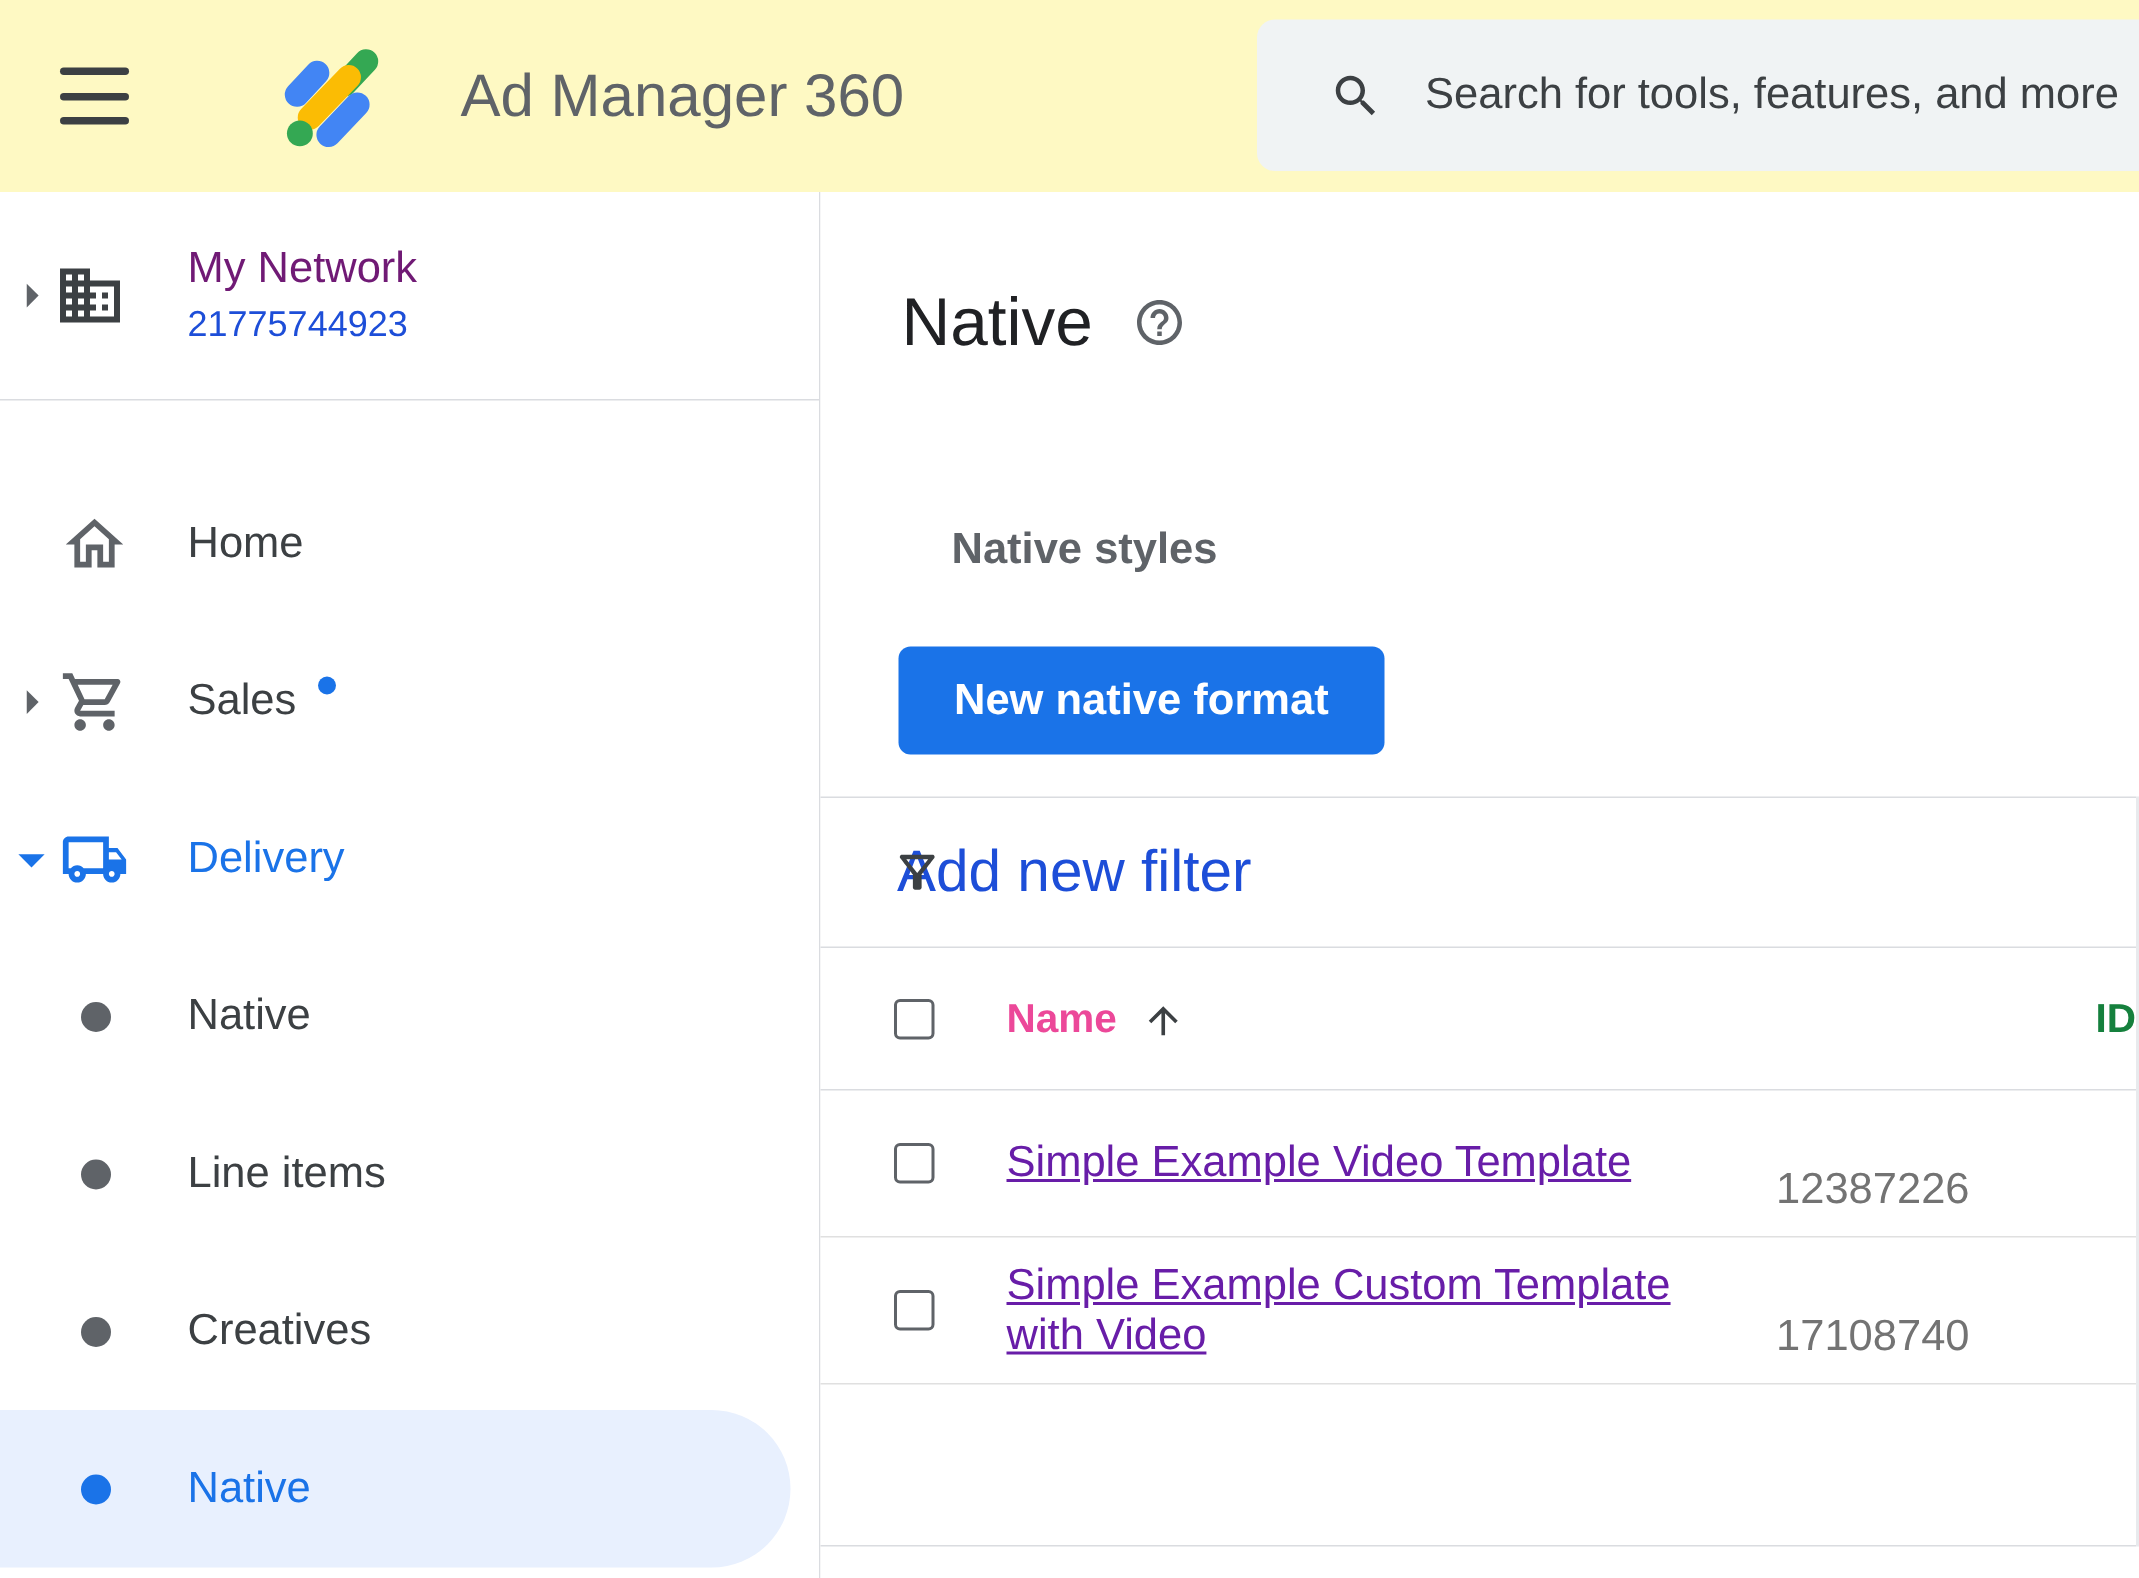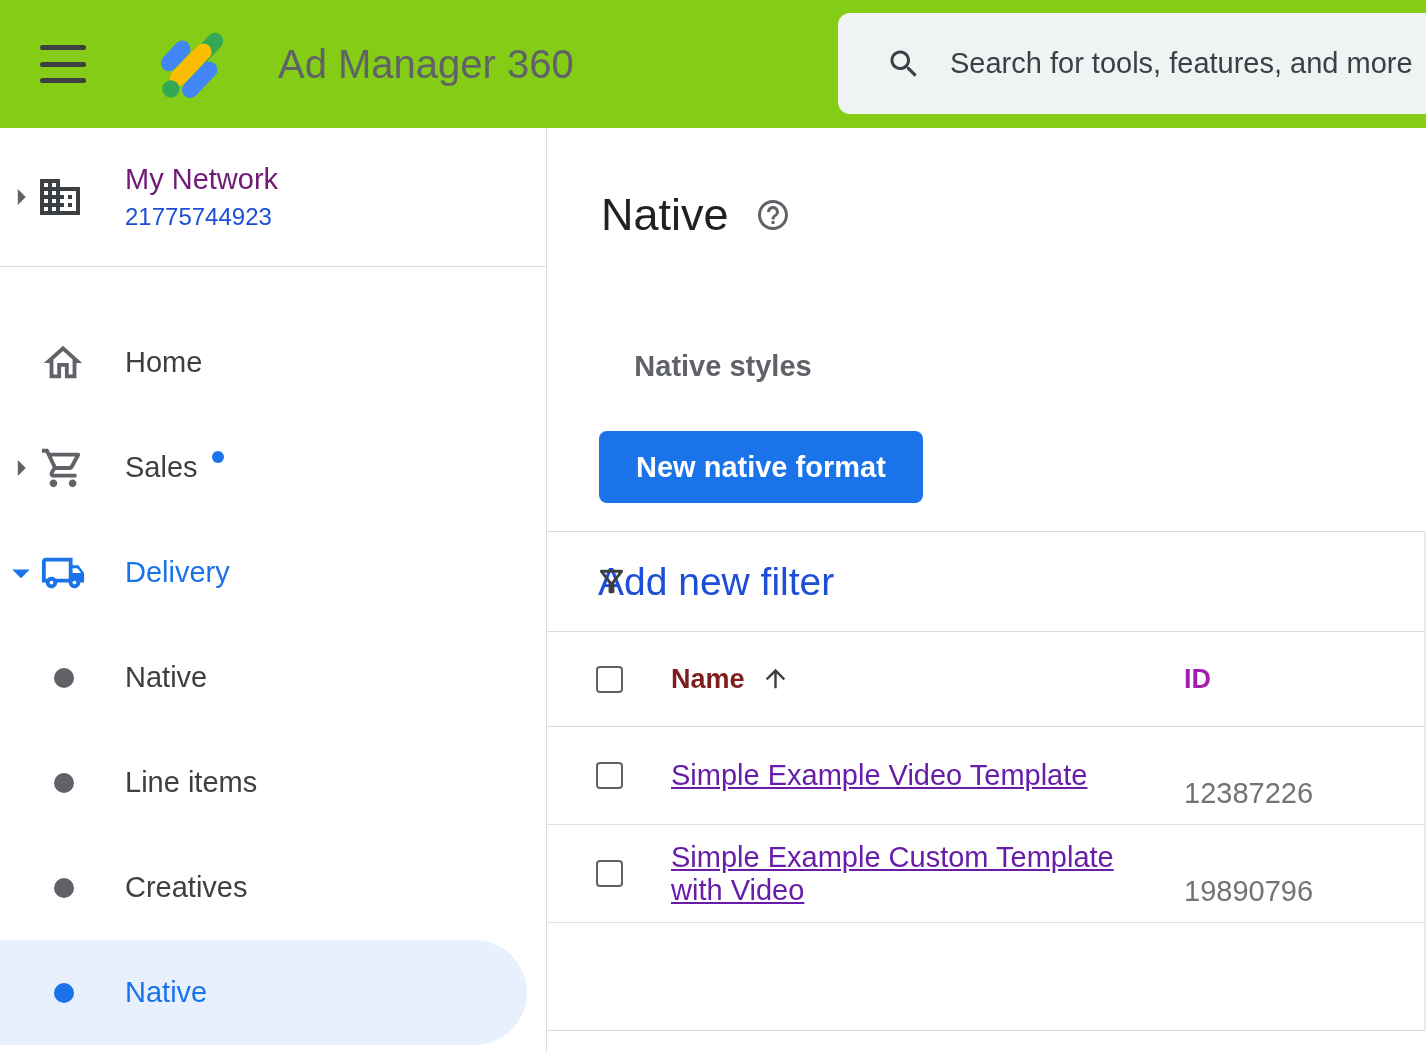--- a/index.html
+++ b/index.html
@@ -2,21 +2,21 @@
 <html><head>
 <meta charset="utf-8">
 <style>
   * { margin:0; padding:0; box-sizing:border-box; }
   html,body { background:#fff; }
   .app {
     width:1426px; height:1052px; overflow:hidden; position:relative;
     background:#fff; font-family:"Liberation Sans", sans-serif; color:#202124;
   }
   
-  .topbar { height:128px; display:flex; align-items:center; padding-left:40px; position:relative; background:#84cc16; }
+  .topbar { height:128px; display:flex; align-items:center; padding-left:40px; position:relative; background:#fef9c3;gap:29px; }
   .hamburger { width:46px; height:38px; display:flex; flex-direction:column; justify-content:space-between; background:none; border:none; cursor:pointer; }
   .hamburger span { display:block; height:5px; background:#3c4043; border-radius:3px; }
   .logo-link { display:flex; align-items:center; margin-left:60px; cursor:pointer; text-decoration:none; }
   .logo { width:92px; height:92px; }
   .product-name { margin-left:40px; font-size:40px; color:#5f6368; white-space:nowrap; }
   .searchbar {
     position:absolute; left:838px; top:13px; width:720px; height:101px;
     background:#f0f3f4; border-radius:12px; display:flex; align-items:center; padding-left:48px;
   }
   .search-icon { width:36px; height:36px; color:#3c4043; flex:none; }
@@ -66,23 +66,23 @@
   }
 
   .table-card { margin-top:28px; border-right:2px solid #e8eaed; }
   .filter-row { height:101px; border-top:1px solid #dadce0; border-bottom:1px solid #dadce0; position:relative; display:flex; align-items:center; cursor:pointer; }
   .funnel-icon { position:absolute; left:47px; width:35px; height:35px; color:#3c4043; }
   .filter-label { margin-left:51px; font-size:39px; color:#1d4ed8; }
 
   .t-row { display:grid; grid-template-columns:124px 513px 1fr; align-items:center; border-bottom:1px solid #e0e0e0; }
   .t-row.header { height:95px; border-bottom:1px solid #dadce0; }
   .checkbox { margin-left:49px; width:27px; height:27px; border:2px solid #5f6368; border-radius:4px; background:#fff; cursor:pointer; }
-  .col-name-head { display:flex; align-items:flex-start; font-size:27px; font-weight:bold; color:#7f1d1d; cursor:pointer; }
+  .col-name-head { display:flex; align-items:flex-end; font-size:27px; font-weight:bold; color:#ec4899; cursor:pointer; }
   .sort-arrow { width:29px; height:29px; margin-left:16px; color:#3c4043; }
-  .col-id-head { font-size:27px; font-weight:bold; color:#a21caf; }
+  .col-id-head { font-size:27px; font-weight:bold; color:#15803d;text-align:right; }
   .t-row.data { min-height:98px; }
   .name-link { display:inline-block; max-width:468px; font-size:29px; line-height:33px; color:#681da8; text-decoration:underline; cursor:pointer; }
   .id-cell { font-size:29px; color:#737373;margin-top:36px; }
   .empty-row { height:108px; border-bottom:1px solid #dadce0; }
 </style>
 </head>
 <body>
 
 <div class="app">
 
@@ -223,21 +223,21 @@
             </div>
           <div><a class="name-link">Simple Example Video Template</a></div>
           <div class="id-cell">12387226</div>
         </div>
 
         <div class="t-row data">
           <div>
               <div class="checkbox"></div>
             </div>
           <div><a class="name-link">Simple Example Custom Template with Video</a></div>
-          <div class="id-cell">19890796</div>
+          <div class="id-cell">17108740</div>
         </div>
 
         <div class="empty-row"></div>
       </div>
 
     </main>
   </div>
 </div>
 
 </body></html>

